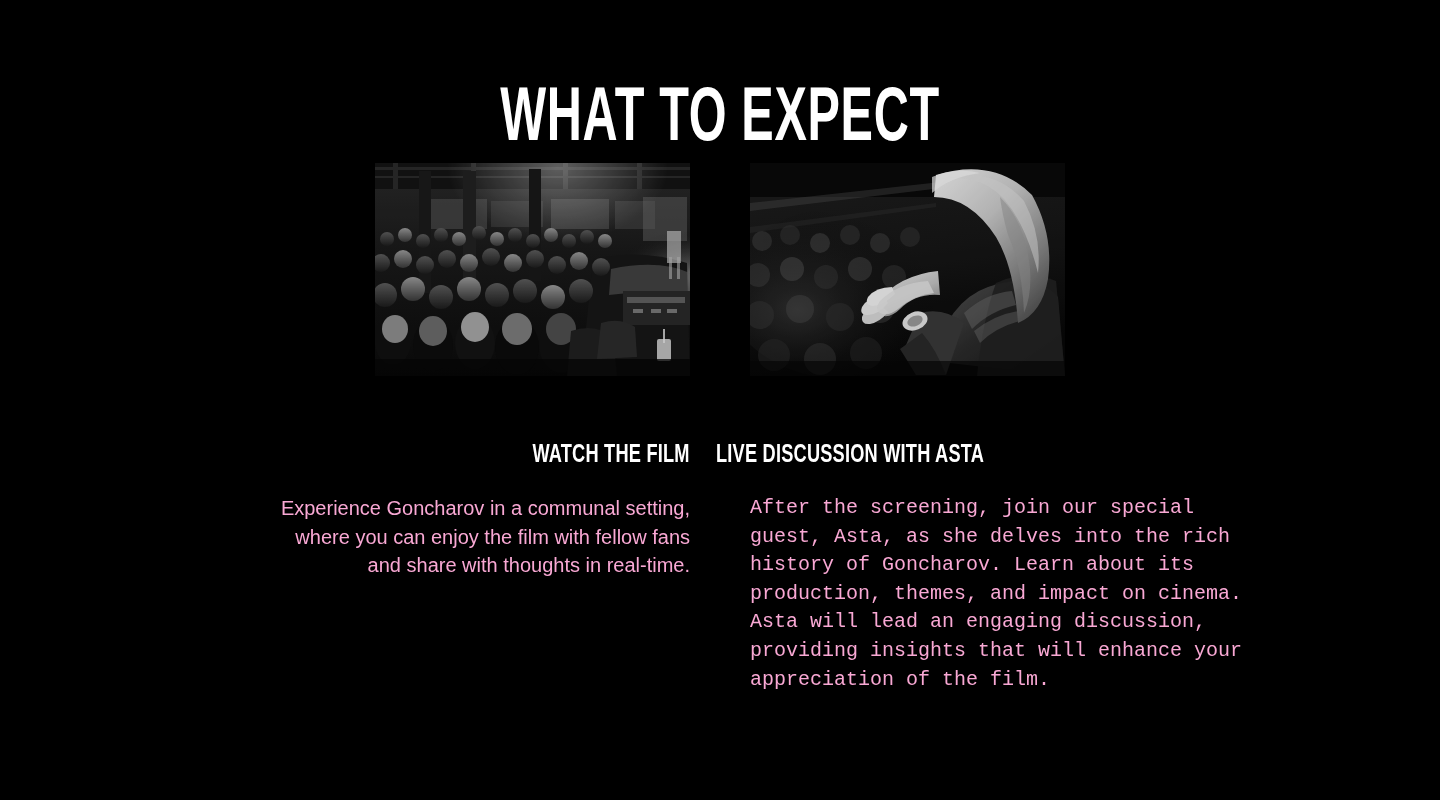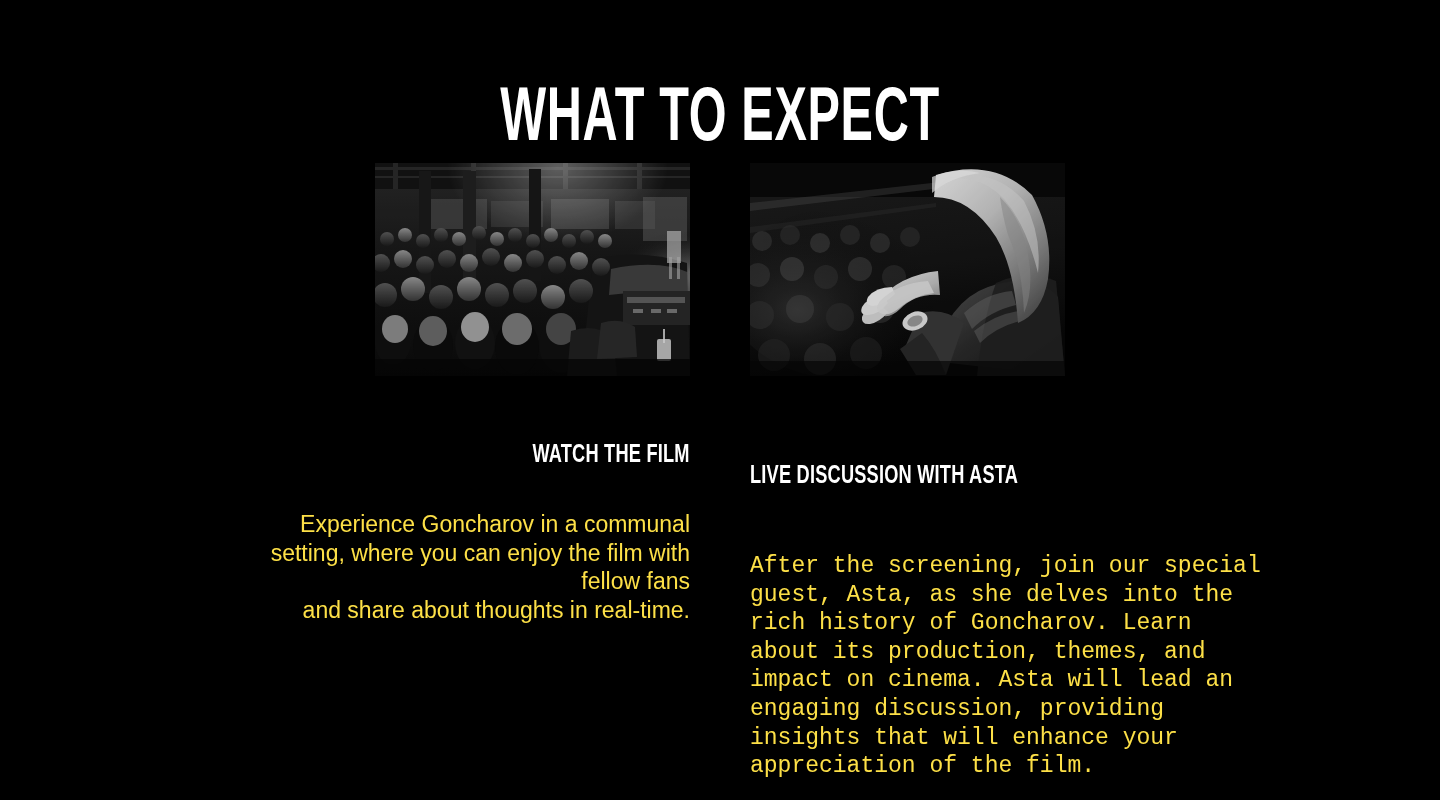--- a/index.html
+++ b/index.html
@@ -58,23 +58,22 @@
     display: flex;
     flex-direction: column;
   }
 
   .col-left {
     align-items: flex-end;
     text-align: right;
   }
 
   .col-right {
-    align-items: flex-start;
+    align-items: center;
     text-align: left;
-    gap: 21px;
   }
 
   .media {
     width: 315px;
     height: 213px;
     overflow: hidden;
     background: #080808;
     position: relative;
     display: block;
   }
@@ -100,26 +99,26 @@
     margin-top: 64px;
     transform-origin: right center;
   }
 
   .col-right .col-heading {
     margin-top: 64px;
     transform-origin: left center;
   }
 
   .col-body {
-    margin-top: 44px;
+    margin-top: 28px;
     font-family: "Liberation Sans", sans-serif;
-    font-size: 23px;
+    font-size: 20px;
     line-height: 28.6px;
     font-weight: 400;
-    color: #fde047;
+    color: #f9a8d4;
     width: 440px;
   }
 
   .col-left .col-body {
     text-align: right;
     margin-right: 0;
     align-self: flex-end;
   }
 
   .col-right .col-body {
@@ -266,21 +265,21 @@
 
           <rect x="0" y="196" width="315" height="17" fill="#060606" opacity="0.75"></rect>
           <rect x="0" y="0" width="315" height="213" fill="#000000" opacity="0.12"></rect>
         </svg>
       </div>
 
       <div class="col-heading">WATCH THE FILM</div>
 
       <div class="col-body">
         <span>Experience Goncharov in a communal setting, where you can enjoy the film with fellow fans</span><br>
-        <span>and share about thoughts in real-time.</span>
+        <span>and share with thoughts in real-time.</span>
       </div>
 
     </div>
 
     <div class="col col-right">
 
       <div class="media">
         <svg viewBox="0 0 315 213" preserveAspectRatio="xMidYMid slice" aria-hidden="true">
           <defs>
             <linearGradient id="hallBg" x1="0" y1="0" x2="0.2" y2="1">

